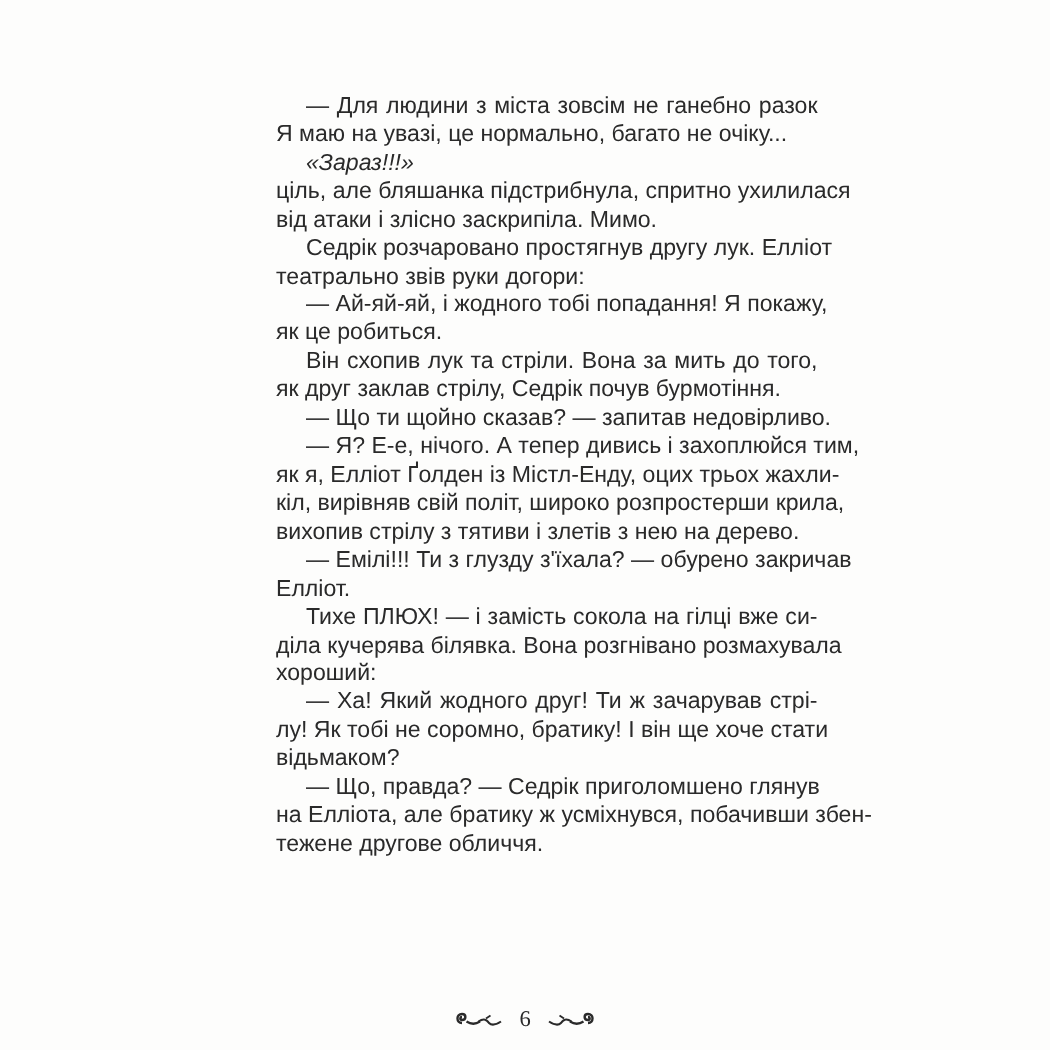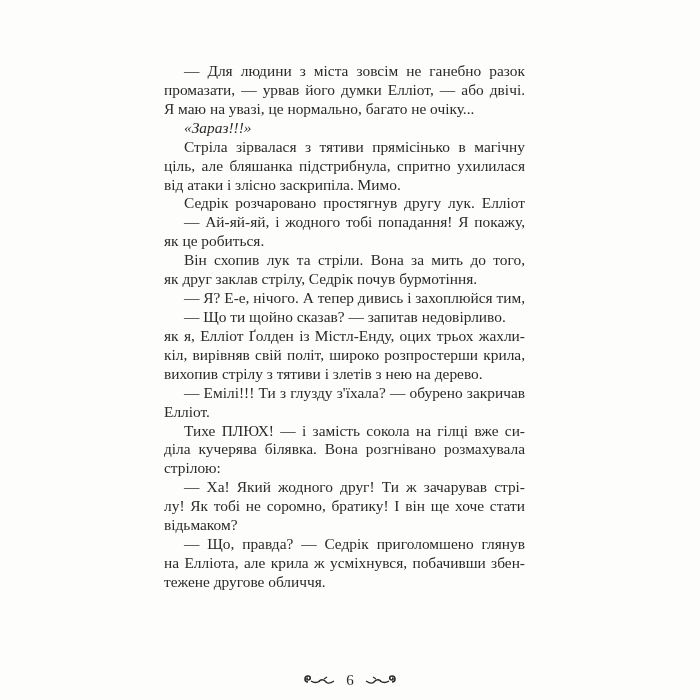--- a/index.html
+++ b/index.html
@@ -11,24 +11,24 @@
       overflow: hidden;
     }
     .page {
       position: relative;
       width: 700px;
       height: 700px;
       background: #fdfdfc;
     }
     .text-block {
       position: absolute;
-      left: 164px;
+      left: 184px;
       top: 62px;
       width: 361px;
-      font-family: Liberation Serif, serif;
+      font-family: Liberation Sans, sans-serif;
       font-size: 15.4px;
       line-height: 18.93px;
       color: #2a2a2a;
     }
     .line {
       display: block;
       height: 18.93px;
       white-space: nowrap;
       text-align: justify;
       text-align-last: justify;
@@ -62,46 +62,45 @@
     .ornament svg {
       display: block;
     }
   </style>
 </head>
 <body>
 
 <div class="page">
   <div class="text-block">
     <span class="line indent">— Для людини з міста зовсім не ганебно разок</span>
-    <span class="line">промазати, — урвав його думки Елліот, — або двічі.</span>
     <span class="line last">Я маю на увазі, це нормально, багато не очіку...</span>
     <span class="line indent last italic">«Зараз!!!»</span>
-    <span class="line indent">Стріла зірвалася з тятиви прямісінько в магічну</span>
     <span class="line">ціль, але бляшанка підстрибнула, спритно ухилилася</span>
     <span class="line last">від атаки і злісно заскрипіла. Мимо.</span>
     <span class="line indent">Седрік розчаровано простягнув другу лук. Елліот</span>
+    <span class="line last">театрально звів руки догори:</span>
     <span class="line indent">— Ай-яй-яй, і жодного тобі попадання! Я покажу,</span>
     <span class="line last">як це робиться.</span>
     <span class="line indent">Він схопив лук та стріли. Вона за мить до того,</span>
     <span class="line last">як друг заклав стрілу, Седрік почув бурмотіння.</span>
+    <span class="line indent last">— Що ти щойно сказав? — запитав недовірливо.</span>
     <span class="line indent">— Я? Е-е, нічого. А тепер дивись і захоплюйся тим,</span>
-    <span class="line indent last">— Що ти щойно сказав? — запитав недовірливо.</span>
     <span class="line">як я, Елліот Ґолден із Містл-Енду, оцих трьох жахли-</span>
     <span class="line">кіл, вирівняв свій політ, широко розпростерши крила,</span>
     <span class="line last">вихопив стрілу з тятиви і злетів з нею на дерево.</span>
     <span class="line indent">— Емілі!!! Ти з глузду з'їхала? — обурено закричав</span>
     <span class="line last">Елліот.</span>
     <span class="line indent">Тихе ПЛЮХ! — і замість сокола на гілці вже си-</span>
     <span class="line">діла кучерява білявка. Вона розгнівано розмахувала</span>
-    <span class="line last">стрілою:</span>
+    <span class="line last">хороший:</span>
     <span class="line indent">— Ха! Який жодного друг! Ти ж зачарував стрі-</span>
     <span class="line">лу! Як тобі не соромно, братику! І він ще хоче стати</span>
     <span class="line last">відьмаком?</span>
     <span class="line indent">— Що, правда? — Седрік приголомшено глянув</span>
-    <span class="line">на Елліота, але крила ж усміхнувся, побачивши збен-</span>
+    <span class="line">на Елліота, але братику ж усміхнувся, побачивши збен-</span>
     <span class="line last">тежене другове обличчя.</span>
   </div>
 
   <div class="footer">
     <span class="ornament">
       <svg width="34" height="14" viewBox="0 0 34 14">
         <path d="M6 9 C2 9 2 3 6 3 C9 3 9 7 6 7 C4.5 7 4.5 5 6 5" fill="none" stroke="#2a2a2a" stroke-width="1.6"></path>
         <path d="M9 8 C12 10 15 10 18 8" fill="none" stroke="#2a2a2a" stroke-width="1.5"></path>
         <path d="M17 8 C20 6 22 6 24 9 C26 11 29 10 32 8" fill="none" stroke="#2a2a2a" stroke-width="1.4"></path>
         <path d="M22 6 L25 4" fill="none" stroke="#2a2a2a" stroke-width="1.2"></path>

